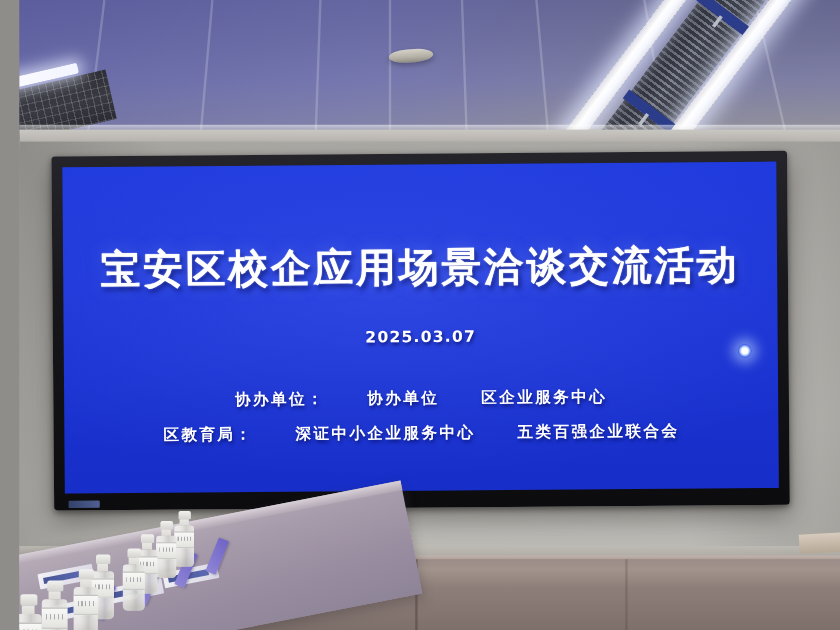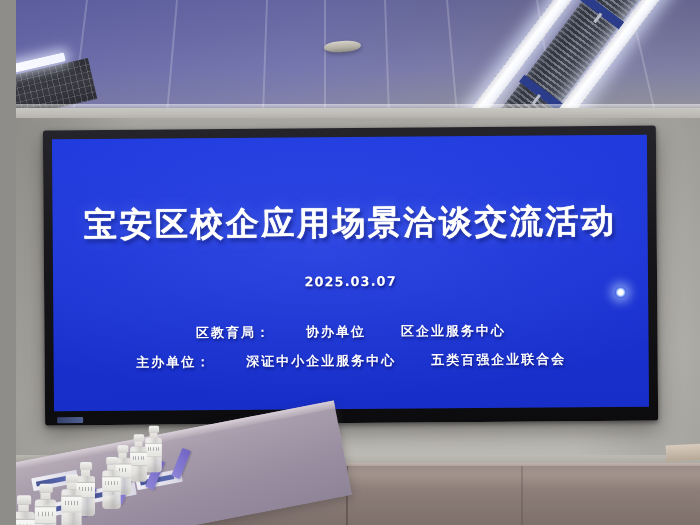--- a/index.html
+++ b/index.html
@@ -280,29 +280,29 @@
 
   <div class="display">
     <div class="display-inner">
       <div class="screen-glow"></div>
 
       <div class="slide">
         <div class="slide-title">宝安区校企应用场景洽谈交流活动</div>
         <div class="slide-date">2025.03.07</div>
 
         <div class="slide-org l1">
-          <span>区教育局：</span>
+          <span>协办单位：</span>
           <span class="org-gap"></span>
           <span>协办单位</span>
           <span class="org-gap"></span>
           <span>区企业服务中心</span>
         </div>
 
         <div class="slide-org l2">
-          <span>主办单位：</span>
+          <span>区教育局：</span>
           <span class="org-gap"></span>
           <span>深证中小企业服务中心</span>
           <span class="org-gap"></span>
           <span>五类百强企业联合会</span>
         </div>
       </div>
 
       <div class="ir-dot"></div>
     </div>
     <div class="brand-mark"></div>

